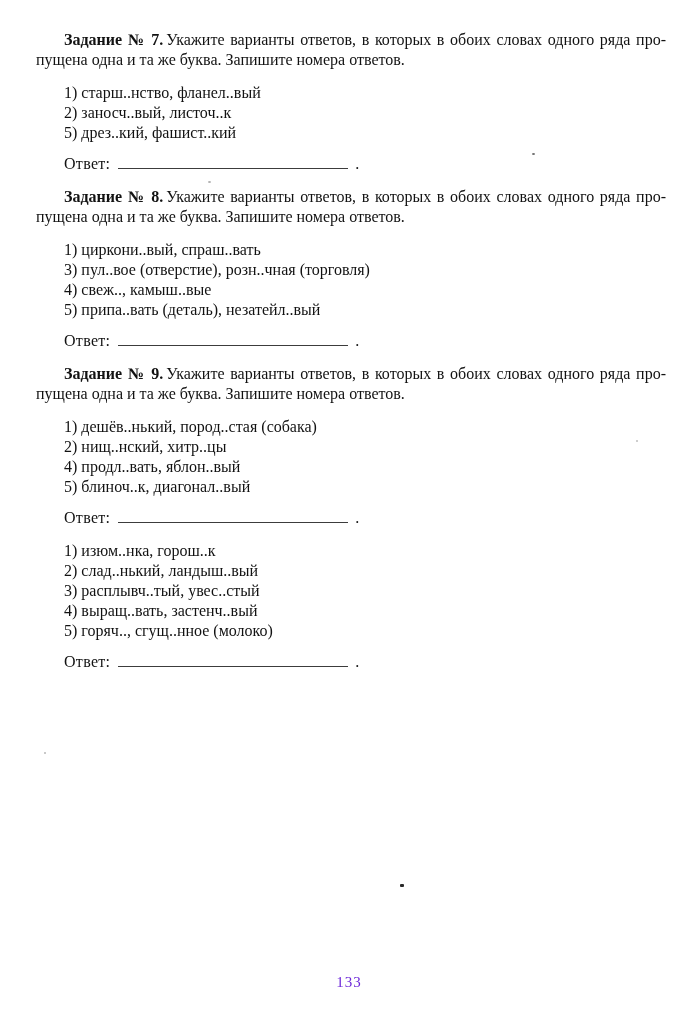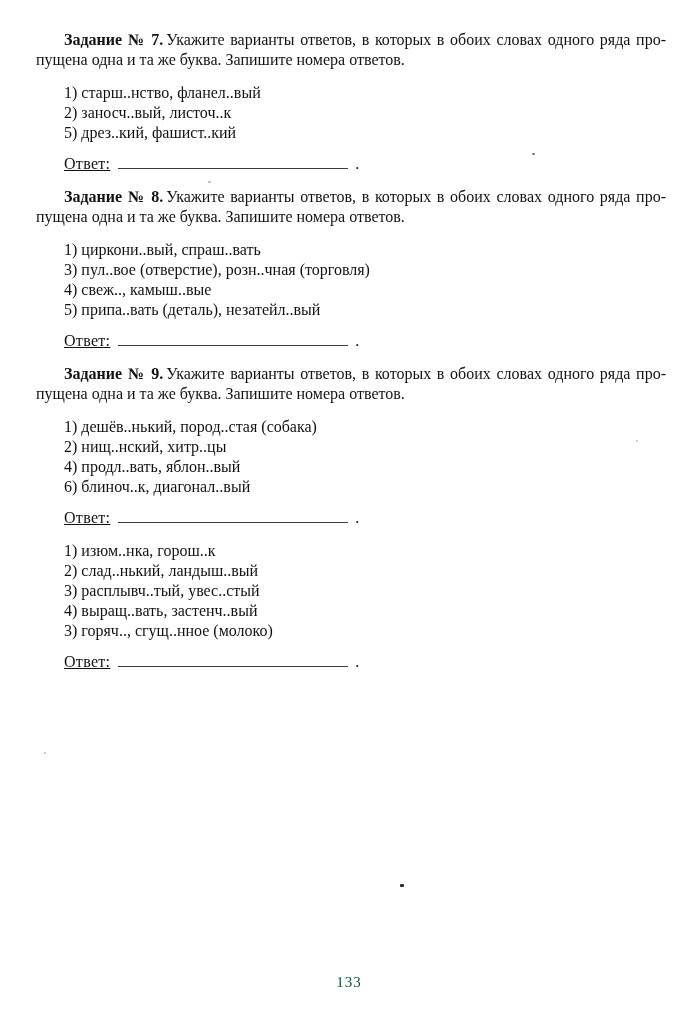--- a/index.html
+++ b/index.html
@@ -37,39 +37,39 @@
     font-size: 16px;
     line-height: 20px;
   }
   .answer-row {
     margin: 0 0 13px 0;
     padding-left: 28px;
     font-size: 16px;
     line-height: 21px;
     white-space: nowrap;
   }
-  .answer-label { letter-spacing: 0.3px; text-decoration: underline; }
+  .answer-label { letter-spacing: 0.3px; }
   .answer-line {
     display: inline-block;
     width: 230px;
     height: 13px;
     margin-left: 8px;
     border-bottom: 1px solid #3c3c3c;
     vertical-align: baseline;
   }
   .answer-dot { margin-left: 7px; }
   .page-footer {
     position: absolute;
     bottom: 33px;
     left: 0;
     width: 100%;
     text-align: center;
     font-size: 15px;
     letter-spacing: 1px;
-    color: #14532d;
+    color: #6d28d9;
   }
   .speck {
     position: absolute;
     background: #6f6f6f;
     border-radius: 50%;
   }
   .speck.s1 { left: 532px; top: 153px; width: 3px; height: 2px; }
   .speck.s2 { left: 208px; top: 181px; width: 3px; height: 2px; opacity: .55; }
   .speck.s3 { left: 44px;  top: 752px; width: 2px; height: 2px; opacity: .5; }
   .speck.s4 { left: 400px; top: 884px; width: 4px; height: 3px; background:#2a2a2a; border-radius: 1px; }
@@ -100,32 +100,32 @@
     </ul>
     <p class="answer-row"><span class="answer-label">Ответ:</span><span class="answer-line"></span><span class="answer-dot">.</span></p>
   </section>
 
   <section class="task">
     <p class="task-head"><span class="task-title">Задание № 9.</span><span>Укажите варианты ответов, в которых в обоих словах одного ряда про­пущена одна и та же буква. Запишите номера ответов.</span></p>
     <ul class="options">
       <li>1) дешёв..нький, пород..стая (собака)</li>
       <li>2) нищ..нский, хитр..цы</li>
       <li>4) продл..вать, яблон..вый</li>
-      <li>6) блиноч..к, диагонал..вый</li>
+      <li>5) блиноч..к, диагонал..вый</li>
     </ul>
     <p class="answer-row"><span class="answer-label">Ответ:</span><span class="answer-line"></span><span class="answer-dot">.</span></p>
   </section>
 
   <section class="task">
     <ul class="options">
       <li>1) изюм..нка, горош..к</li>
       <li>2) слад..нький, ландыш..вый</li>
       <li>3) расплывч..тый, увес..стый</li>
       <li>4) выращ..вать, застенч..вый</li>
-      <li>3) горяч.., сгущ..нное (молоко)</li>
+      <li>5) горяч.., сгущ..нное (молоко)</li>
     </ul>
     <p class="answer-row"><span class="answer-label">Ответ:</span><span class="answer-line"></span><span class="answer-dot">.</span></p>
   </section>
 
 </div>
 
 <span class="speck s1"></span>
 <span class="speck s2"></span>
 <span class="speck s3"></span>
 <span class="speck s4"></span>

